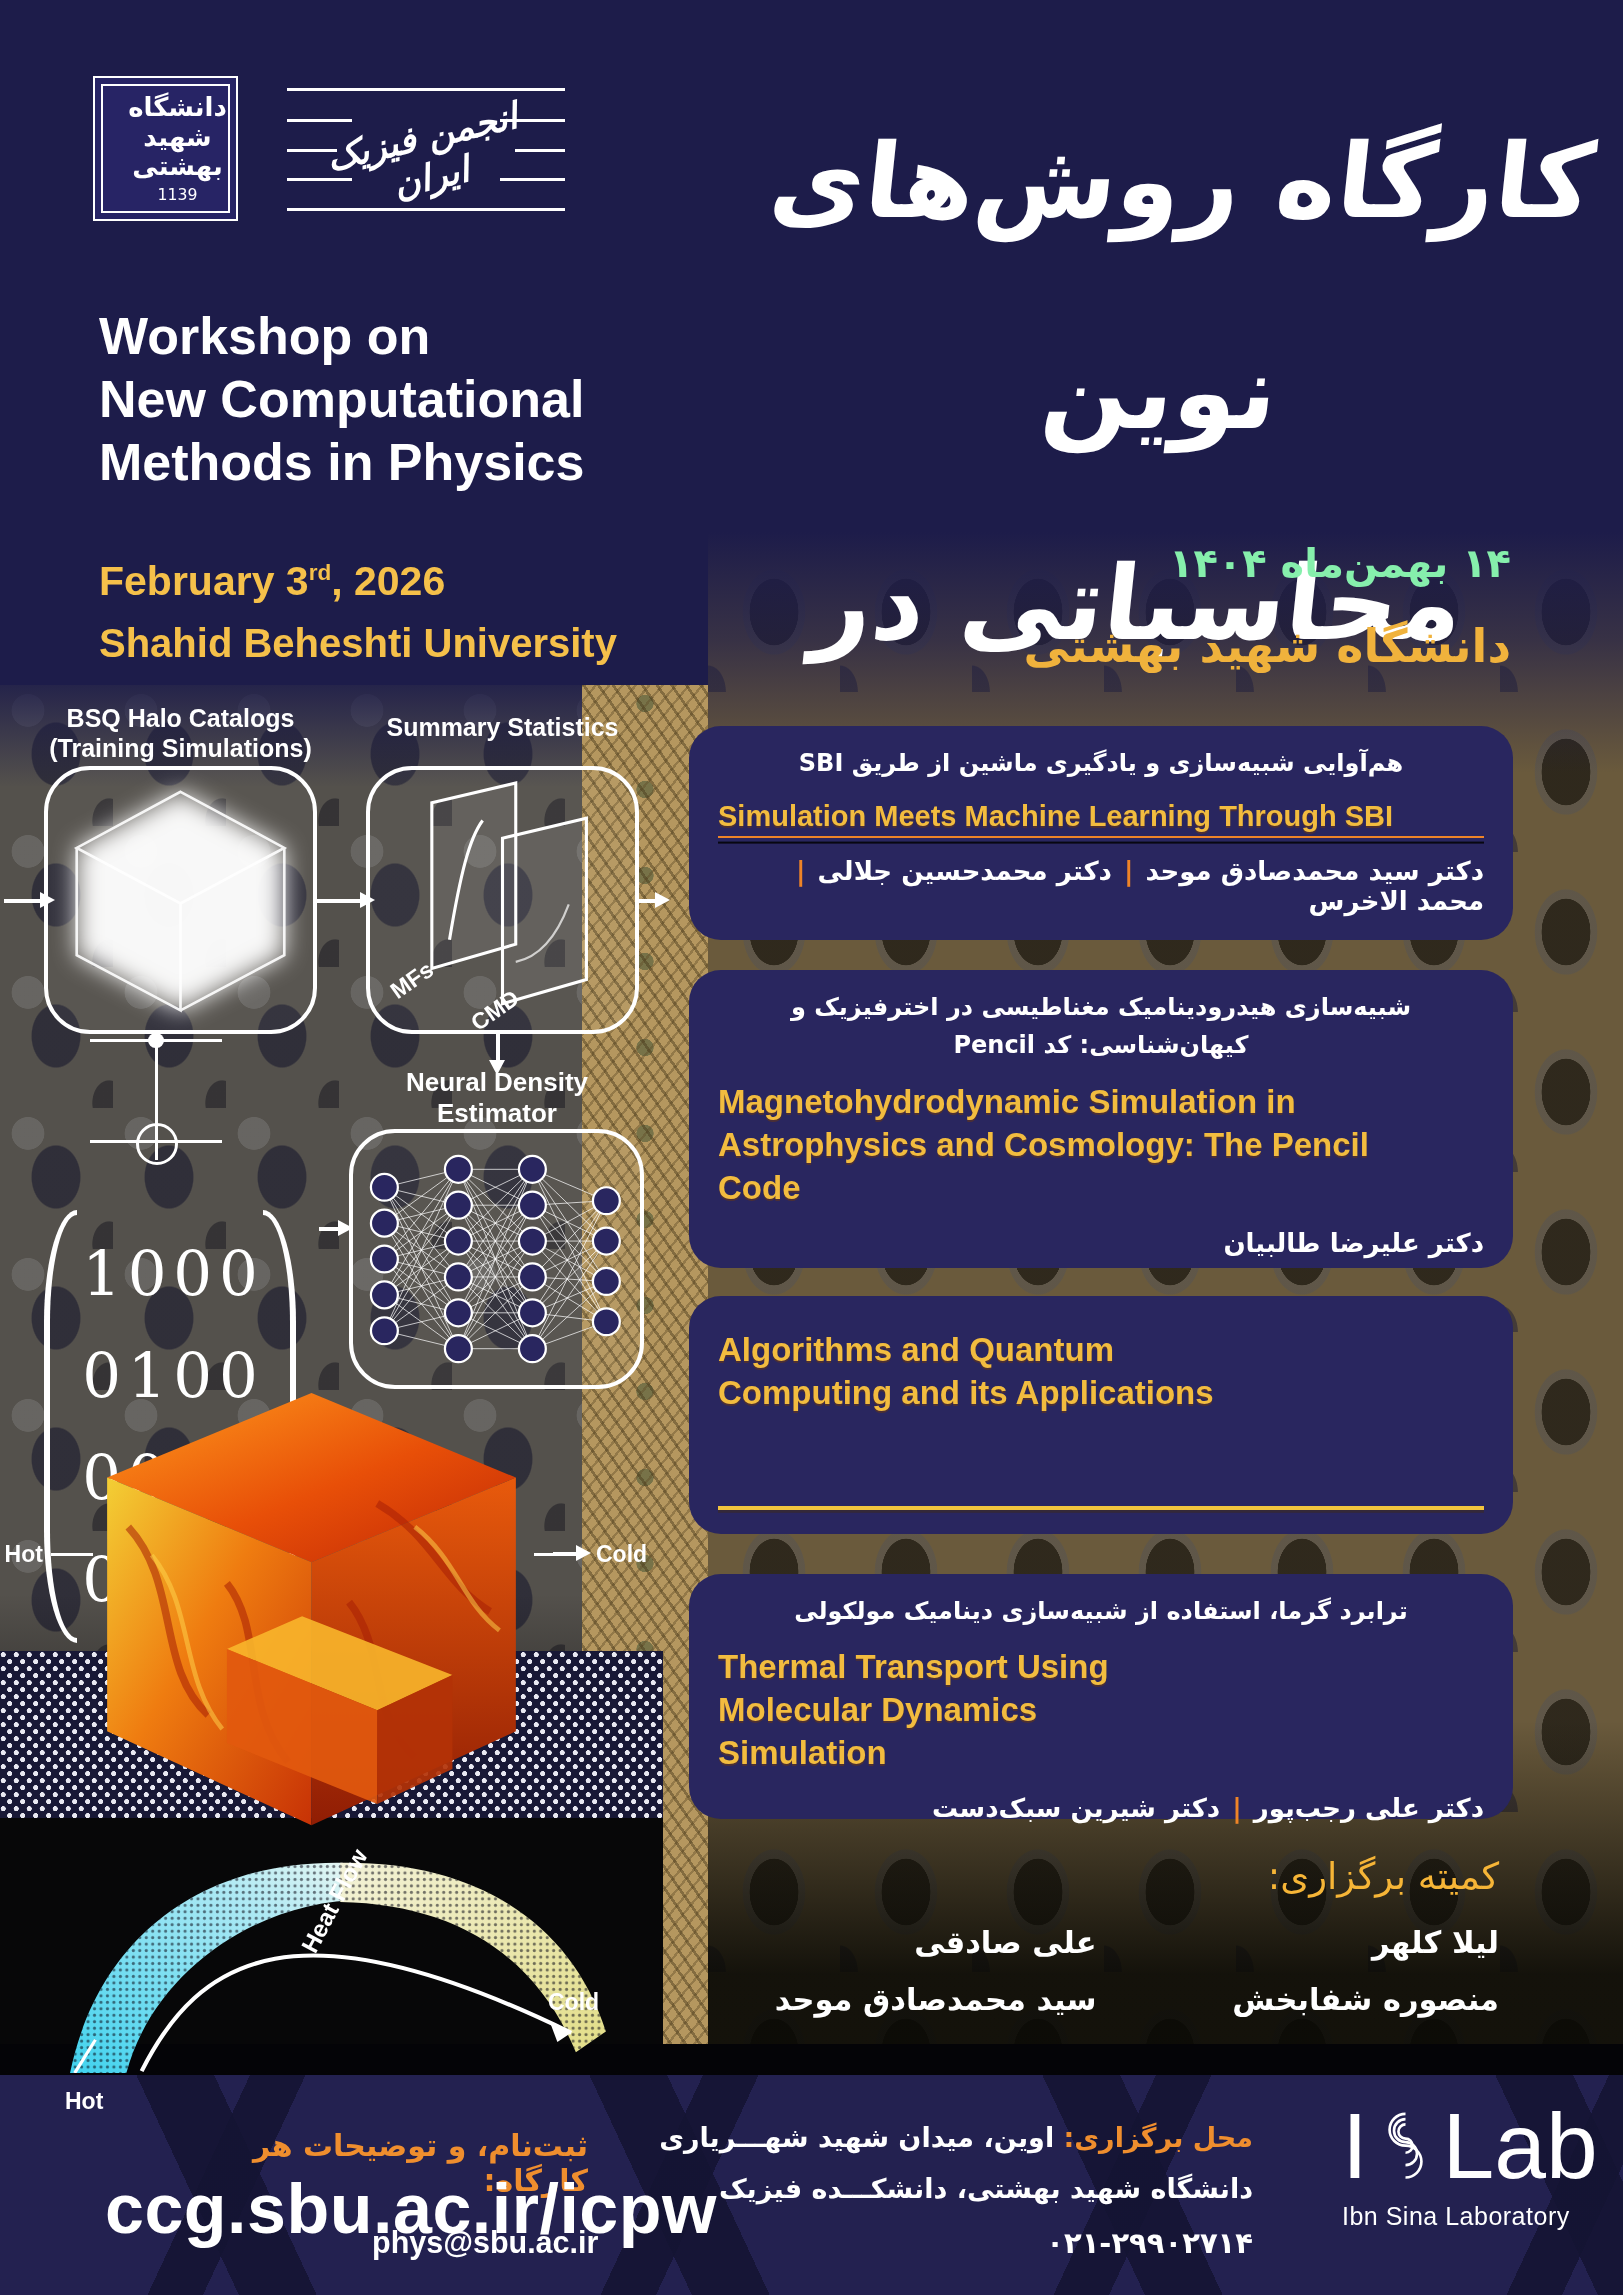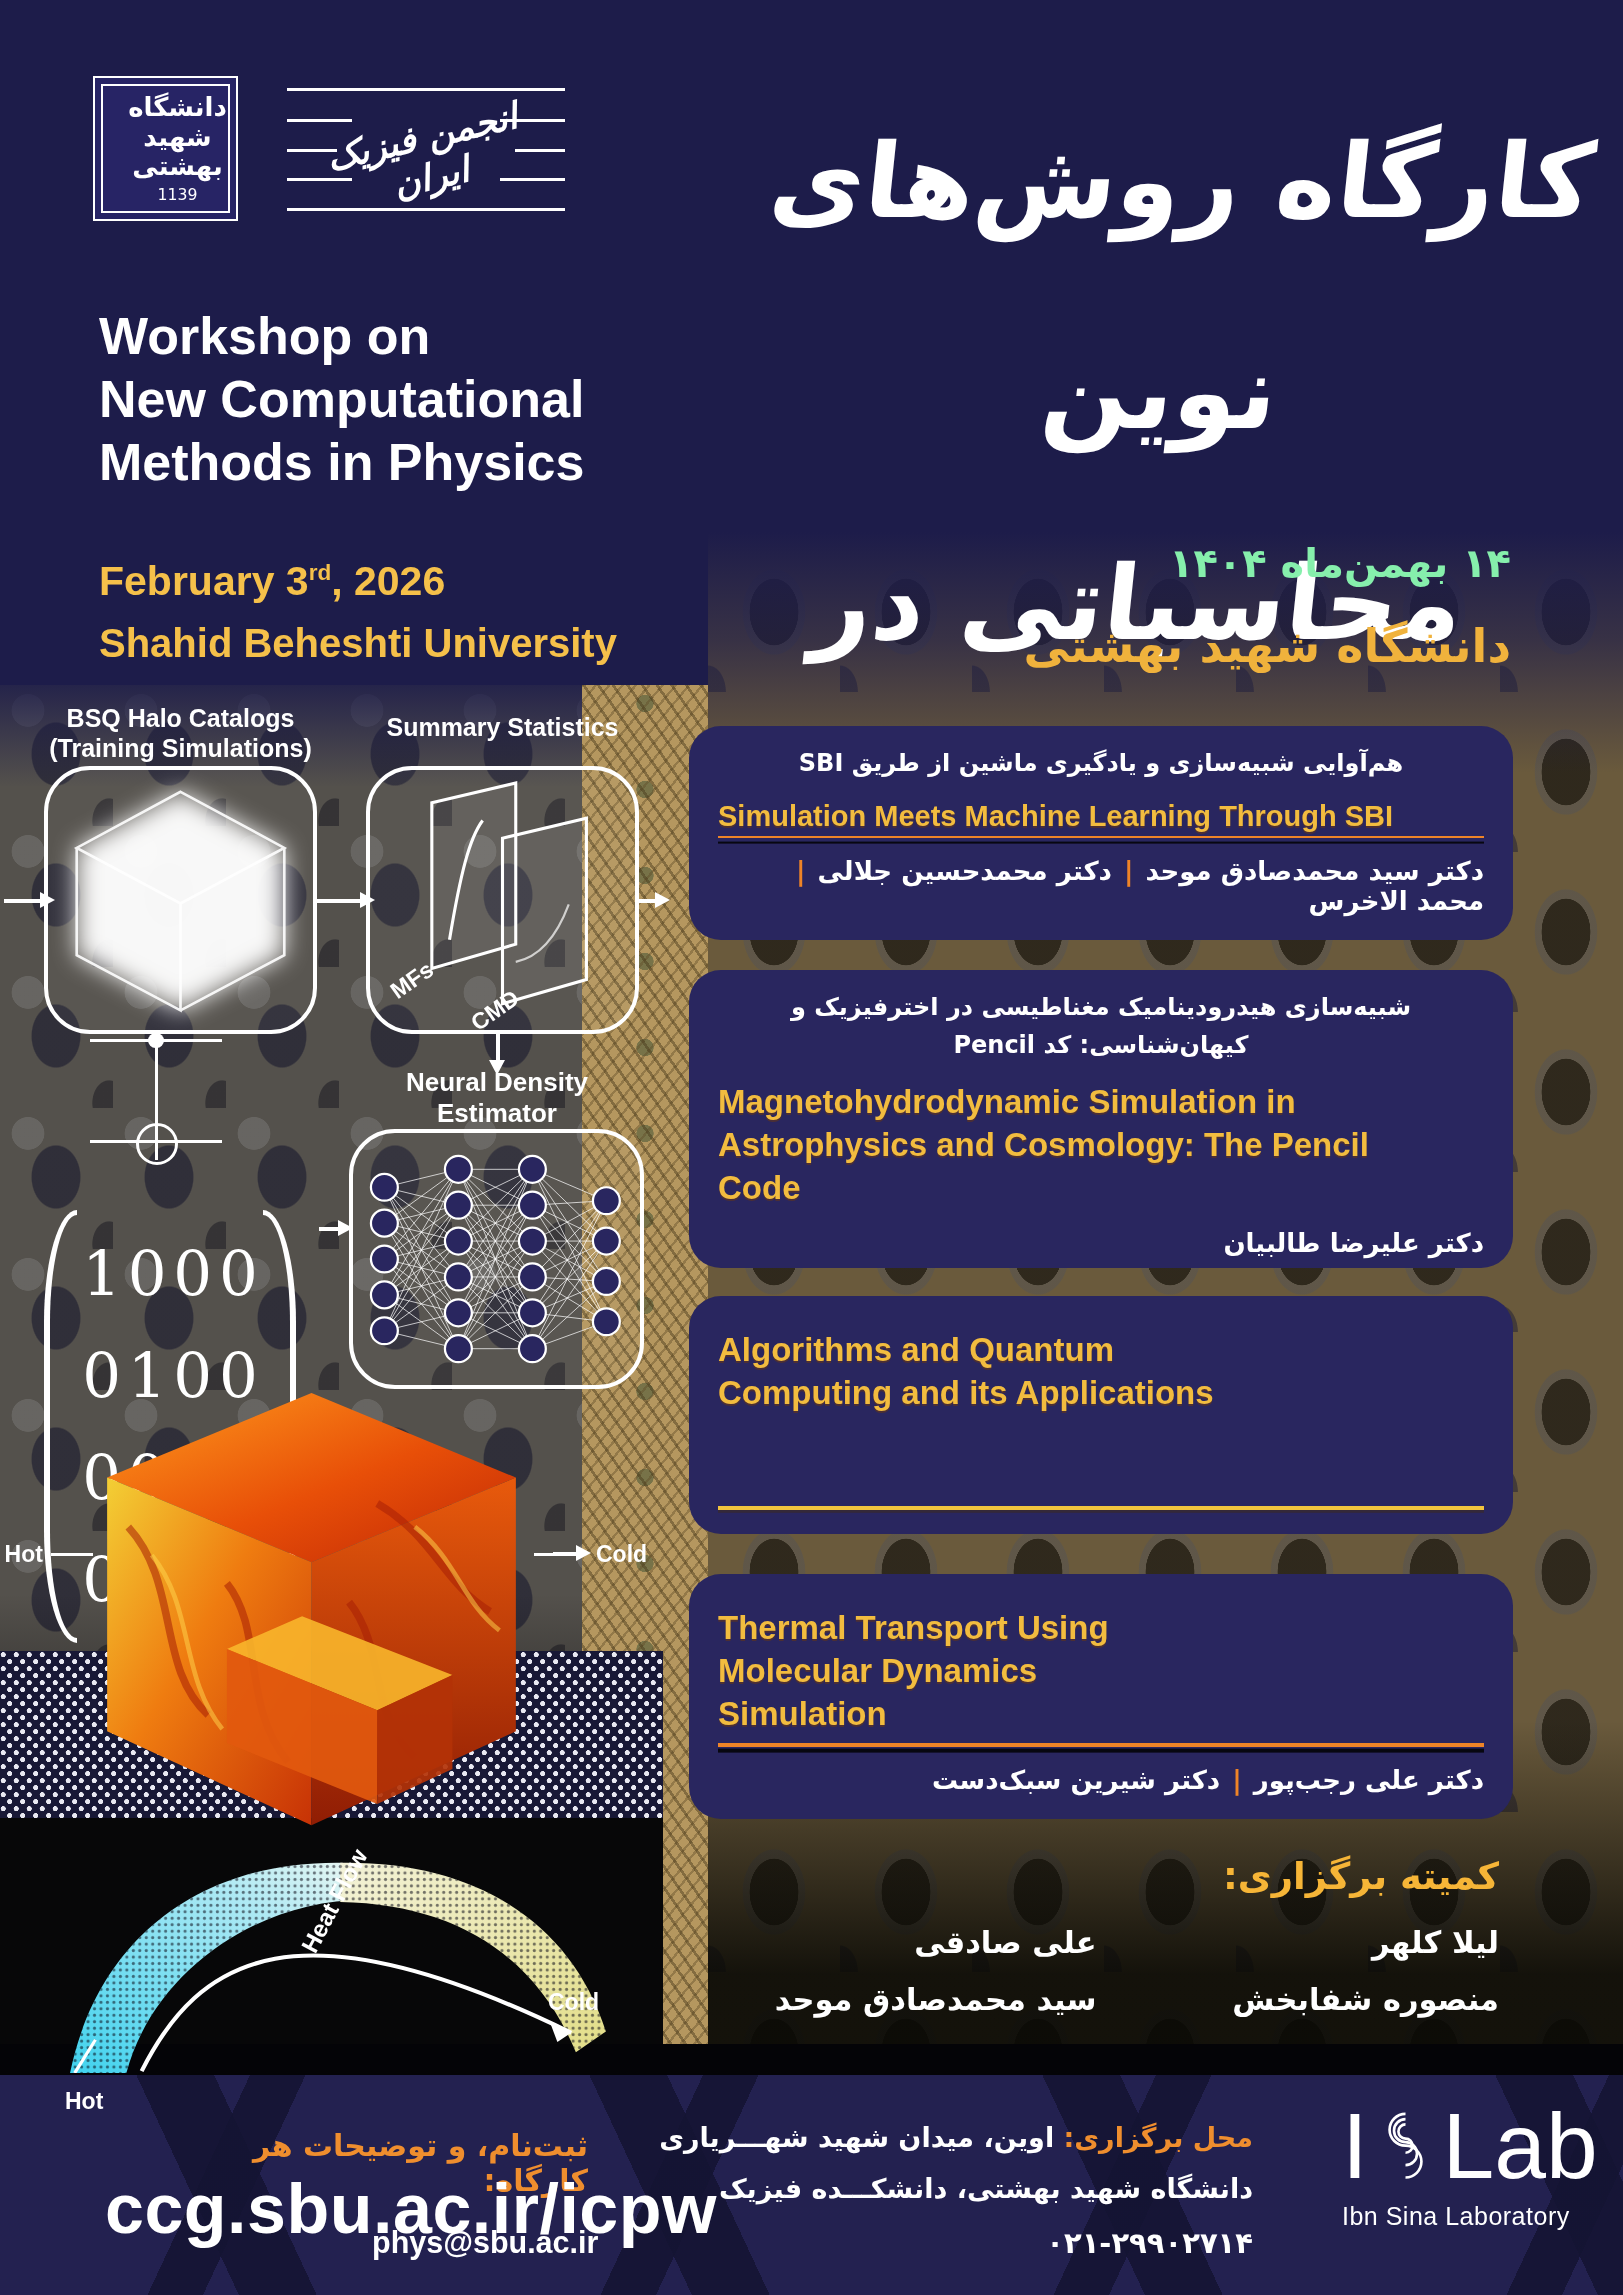--- a/index.html
+++ b/index.html
@@ -112,21 +112,21 @@
   .s3 .card-en{max-width:504px;}
   .s4 .card-en{max-width:467px;}
   .card-div{height:3.7px;margin-top:auto;}
   .card-div.orange{background:#ee8427;box-shadow:0 5.6px 0 rgba(4,4,10,.92);}
   .card-div.yellow{background:#f2c43d;box-shadow:0 2.8px 0 rgba(70,45,0,.4);}
   .card-presenters{margin-top:18.5px;color:#fff;font-size:26px;font-weight:700;text-align:right;}
   .card-presenters .sep{color:#ee8427;padding:0 12px;}
 
   
   .committee{left:694px;top:1855px;width:805px;}
-  .committee-title{color:#f6b537;font-size:37px;font-weight:700;text-align:right;}
+  .committee-title{color:#f6b537;font-size:37px;font-weight:400;text-align:right;}
   .committee-grid{margin-top:27px;display:grid;grid-template-columns:1fr 1fr;row-gap:22px;}
   .committee-grid div{color:#fff;font-size:30.5px;font-weight:700;text-align:right;padding-left:28px;}
 
   
   .register{left:167px;top:2128px;width:421px;text-align:right;color:#ef8e2e;
         font-size:30px;font-weight:700;}
   .url{left:105px;top:2169px;color:#fff;font-size:70px;font-weight:700;letter-spacing:0.5px;}
   .venue-block{left:372px;top:2122px;width:881px;}
   .venue-block .row1{text-align:right;font-size:27px;font-weight:700;color:#fff;}
   .venue-block .row1 .lbl{color:#ef8e2e;}
@@ -472,20 +472,21 @@
         <div class="card-fa fa">شبیه‌سازی هیدرودینامیک مغناطیسی در اخترفیزیک و کیهان‌شناسی: کد Pencil</div>
         <div class="card-en">Magnetohydrodynamic Simulation in Astrophysics and Cosmology: The Pencil Code</div>
         <div class="card-div orange"></div>
         <div class="card-presenters fa"><span>دکتر علیرضا طالبیان</span></div>
       </div>
       <div class="card s3">
         <div class="card-en">Algorithms and Quantum Computing and its Applications</div>
         <div class="card-div yellow"></div>
       </div>
       <div class="card s4">
+        <div class="card-fa fa">ترابرد گرما، استفاده از شبیه‌سازی دینامیک مولکولی</div>
         <div class="card-en">Thermal Transport Using Molecular Dynamics Simulation</div>
         <div class="card-div orange"></div>
         <div class="card-presenters fa"><span>دکتر علی رجب‌پور</span><span class="sep">|</span><span>دکتر شیرین سبک‌دست</span></div>
       </div>
     </div>
 
   <div class="abs committee">
     <div class="committee-title fa">کمیته برگزاری:</div>
     <div class="committee-grid fa" id="committee-grid">
         <div>لیلا کلهر</div>

